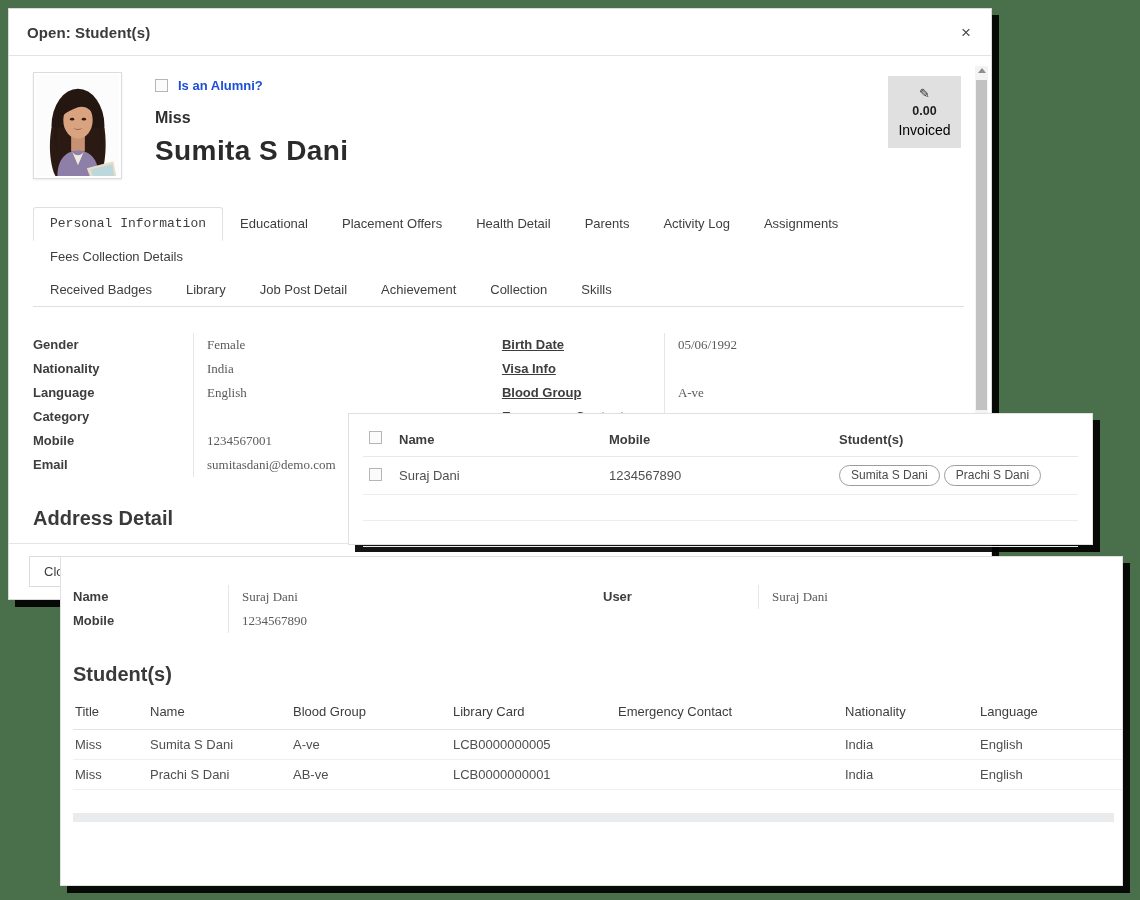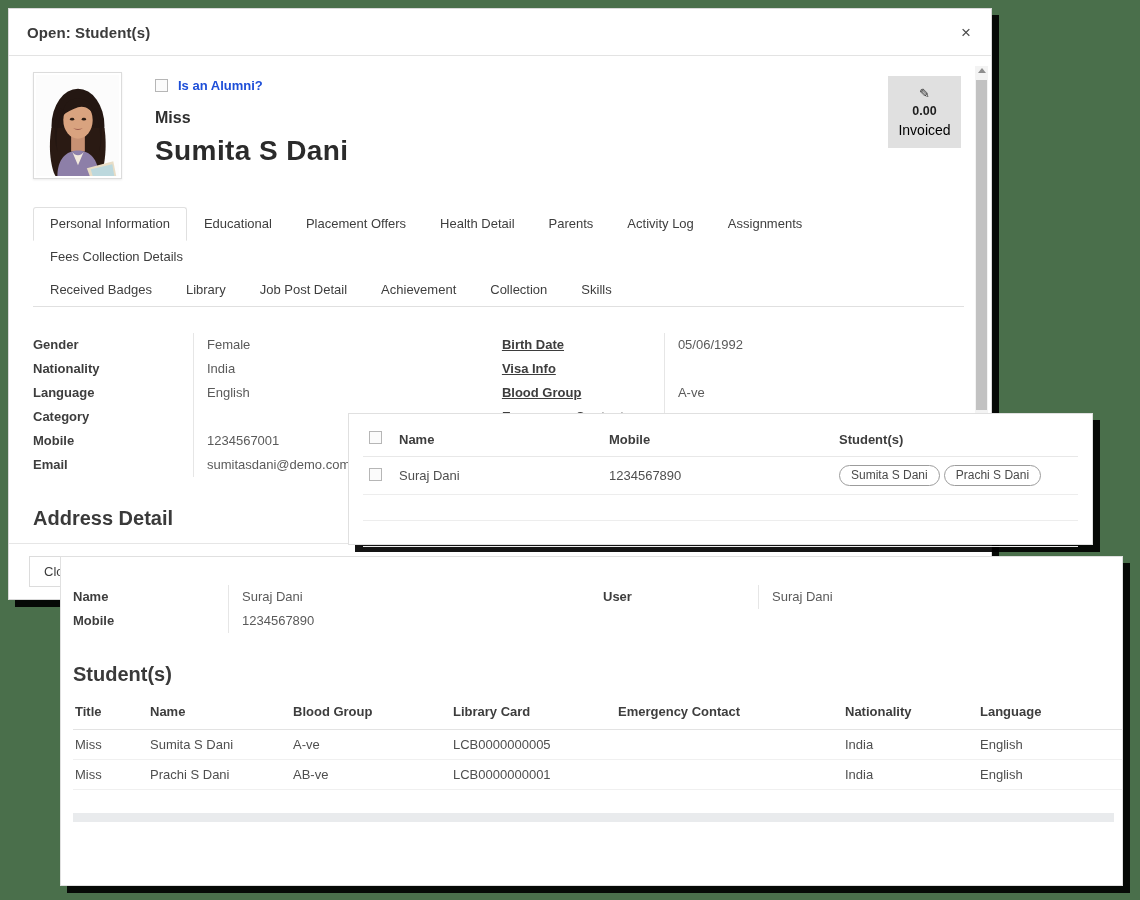--- a/index.html
+++ b/index.html
@@ -122,20 +122,21 @@
     border: 1px solid transparent;
     margin-bottom: -1px;
     white-space: nowrap;
   }
   .tab.active {
     border: 1px solid #e0e0e0;
     border-bottom-color: #ffffff;
     background: #ffffff;
     border-radius: 3px 3px 0 0;
     font-weight: normal;
+    font-family: Liberation Mono, monospace;
   }
 
   
   .fields {
     margin-top: 26px;
     display: flex;
   }
   .fcol { width: 480px; }
   .fcol.right { width: 470px; }
   .frow { display: flex; align-items: flex-end; height: 24px; }
@@ -145,20 +146,21 @@
     line-height: 24px;
   }
   .fcol.right .flabel { width: 162px; flex: 0 0 162px; text-decoration: underline; }
   .fvalue {
     flex: 1 1 auto;
     font-size: 13px; color: #5a5a5a;
     line-height: 24px;
     border-left: 1px solid #e6e6e6;
     padding-left: 13px;
     min-height: 24px;
+    font-family: Liberation Serif, serif;
   }
 
   .section-title {
     font-size: 20px; font-weight: bold; color: #3a3a3a;
     margin-top: 30px; margin-bottom: 14px;
   }
 
   .dlg-footer {
     flex: 0 0 auto;
     border-top: 1px solid #e6e6e6;
@@ -229,21 +231,21 @@
   .pb-section-title {
     font-size: 20px; font-weight: bold; color: #3a3a3a;
     margin: 30px 0 12px 12px;
   }
   .stu-table {
     width: 1050px; border-collapse: collapse;
     margin-left: 12px;
   }
   .stu-table th {
     text-align: left;
-    font-size: 13px; font-weight: bold; color: #3d3d3d;
+    font-size: 13px; font-weight: normal; color: #3d3d3d;
     padding: 6px 6px 10px 2px;
     border-bottom: 1px solid #e3e3e3;
     white-space: nowrap;
   }
   .stu-table td {
     font-size: 13px; color: #4f4f4f;
     padding: 7px 6px 7px 2px;
     border-bottom: 1px solid #f0f0f0;
     white-space: nowrap;
   }

